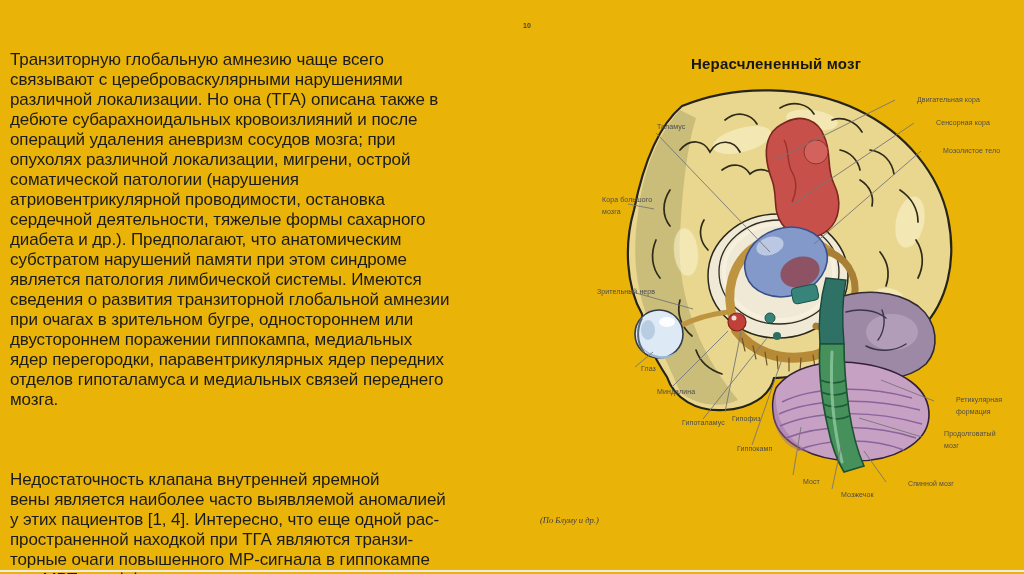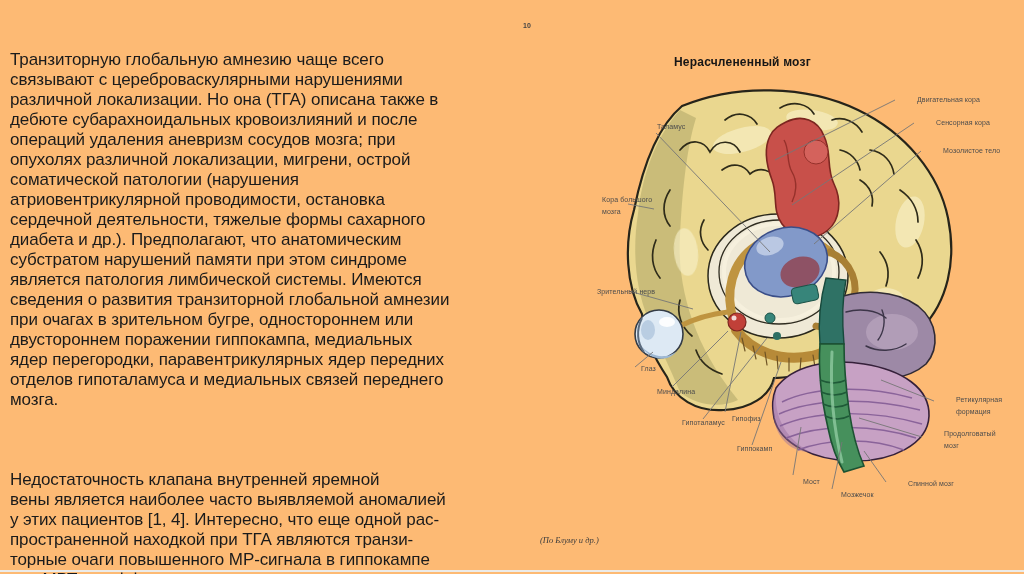--- a/index.html
+++ b/index.html
@@ -1,21 +1,21 @@
 <!DOCTYPE html>
 <html><head>
 <meta charset="utf-8">
 <style>
   * { margin: 0; padding: 0; box-sizing: border-box; }
   html, body { background: #ffffff; }
   .slide {
     position: relative;
     width: 1024px;
     height: 574px;
-    background: #fdba74;
+    background: #eab308;
     overflow: hidden;
     font-family: "Liberation Sans", sans-serif;
   }
   .slide-bottom-edge {
     position: absolute; left: 0; top: 570px; width: 1024px; height: 2px;
     background: #ebebe9;
   }
   .body-text {
     position: absolute; left: 10px; top: 10px; width: 486px;
     color: #1b1b1b;
@@ -24,22 +24,22 @@
     letter-spacing: -0.1px;
   }
   .body-text p { white-space: pre; }
   .body-text p + p { margin-top: 20px; }
   .figure-page { position: absolute; left: 500px; top: 0; width: 524px; height: 574px; }
   .page-number {
     position: absolute; left: 23px; top: 22px;
     font-size: 7px; font-weight: bold; color: #444;
   }
   .figure-title {
-    position: absolute; left: 174px; top: 55px;
-    font-size: 12px; font-weight: bold; color: #161616;
+    position: absolute; left: 191px; top: 55px;
+    font-size: 15px; font-weight: bold; color: #161616;
     letter-spacing: 0.2px;
     white-space: pre;
   }
   .brain-svg { position: absolute; left: 0; top: 0; width: 524px; height: 574px; }
   .lbl {
     position: absolute;
     font-size: 7px; line-height: 12px; color: #4c4c4c;
     white-space: pre;
     letter-spacing: 0.1px;
   }
@@ -47,21 +47,20 @@
     position: absolute; left: 40px; top: 461px; width: 210px;
     font-family: "Liberation Serif", serif;
     font-size: 8.5px; line-height: 12.3px; color: #3b3b3b;
     white-space: pre;
   }
   .credit {
     position: absolute; left: 40px; top: 515px;
     font-family: "Liberation Serif", serif; font-style: italic;
     font-size: 8.5px; color: #3b3b3b;
     white-space: pre;
-    margin-top: 20px;
   }
 </style>
 </head>
 <body>
 
 <div class="slide">
 
   <div class="body-text">
     <p>Транзиторную глобальную амнезию чаще всего
 связывают с цереброваскулярными нарушениями

